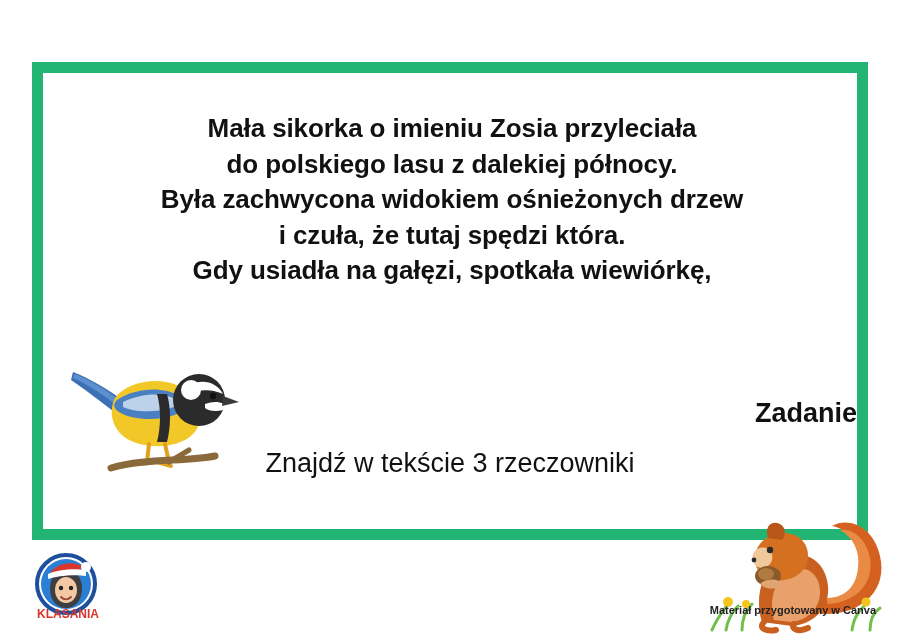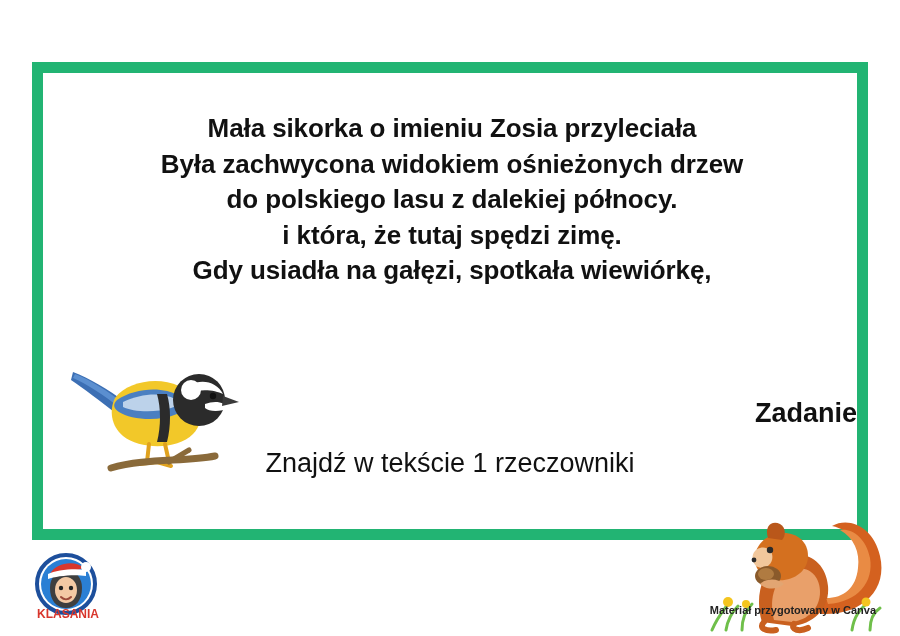--- a/index.html
+++ b/index.html
@@ -120,30 +120,30 @@
 </head>
 <body>
 
 <div class="page">
 
   <div class="card">
     <div class="card-inner">
 
       <div class="story">
         <span class="line">Mała sikorka o imieniu Zosia przyleciała</span>
+        <span class="line">do polskiego lasu z dalekiej północy.</span>
         <span class="line">Była zachwycona widokiem ośnieżonych drzew</span>
-        <span class="line">do polskiego lasu z dalekiej północy.</span>
-        <span class="line">i która, że tutaj spędzi zimę.</span>
+        <span class="line">i czuła, że tutaj spędzi która.</span>
         <span class="line">Gdy usiadła na gałęzi, spotkała wiewiórkę,</span>
       </div>
 
       <div class="task-heading">Zadanie</div>
 
       <div class="task-body">
-        <span class="line">Znajdź w tekście 1 rzeczowniki</span>
+        <span class="line">Znajdź w tekście 3 rzeczowniki</span>
       </div>
 
       <svg class="bird" viewBox="0 0 185 140">
 
         <path d="M8 34 C24 40 44 52 60 64 L52 76 C36 64 18 50 6 42 Z" fill="#3c6fb4"></path>
         <path d="M10 36 C26 42 44 54 58 65 L55 70 C40 58 22 46 8 40 Z" fill="#5b8fd0"></path>
 
         <path d="M50 60 C62 44 92 38 114 48 C136 58 142 82 128 96 C112 112 76 112 58 98 C46 88 44 72 50 60 Z" fill="#f2c829"></path>
 
         <path d="M52 62 C70 50 98 48 114 58 C122 63 122 72 112 76 C94 84 66 82 54 74 C48 70 48 66 52 62 Z" fill="#4a7fc1"></path>

